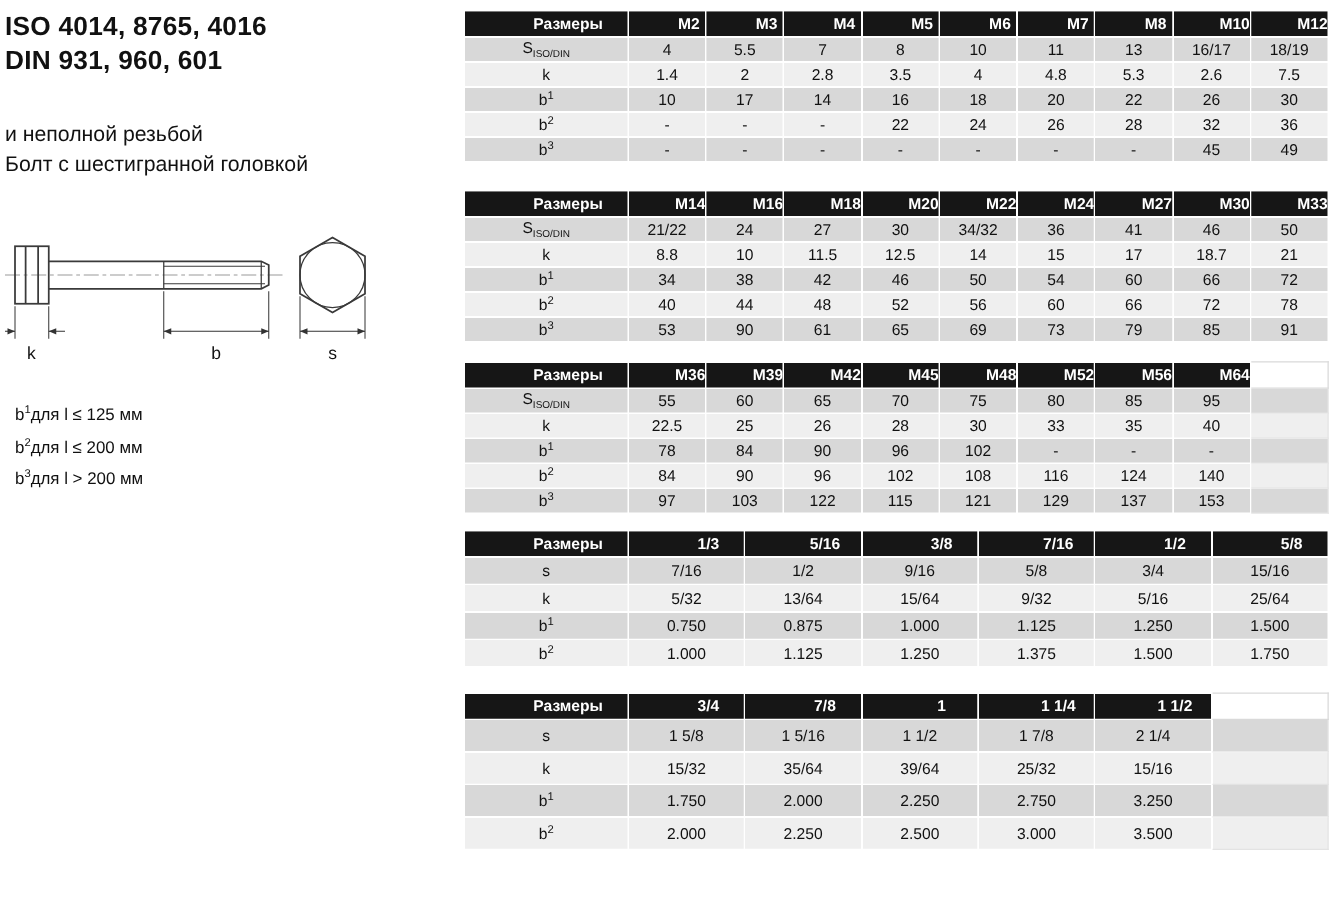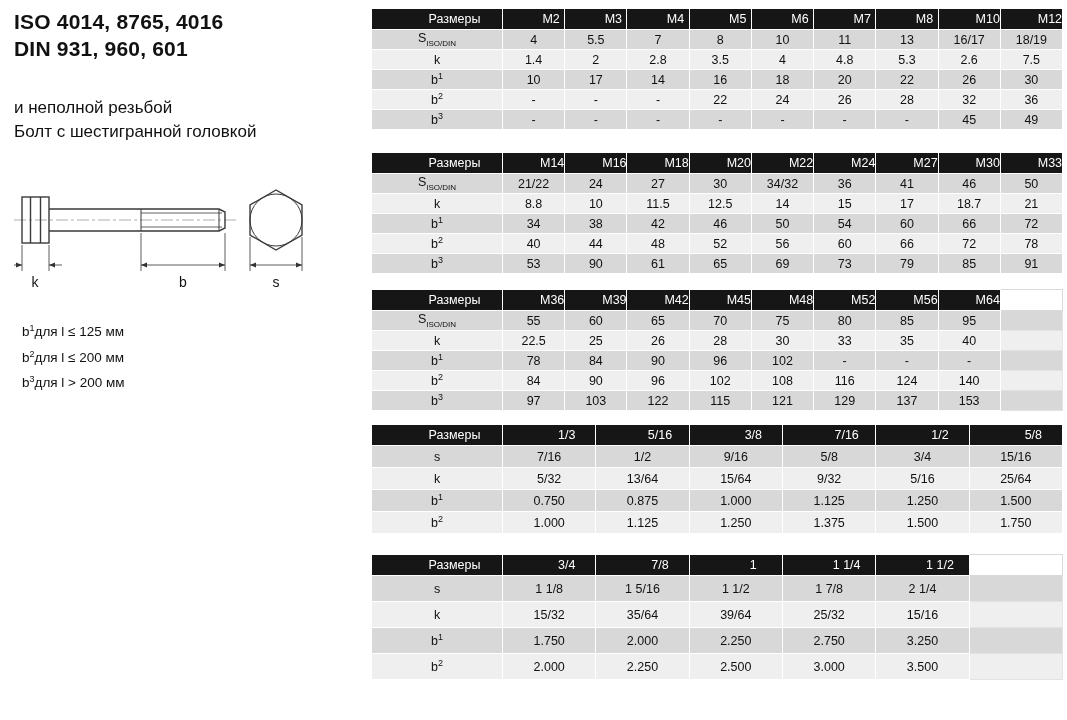--- a/index.html
+++ b/index.html
@@ -9,37 +9,37 @@
     --row-even:#efefef;
   }
   *{box-sizing:border-box;}
   html,body{margin:0;padding:0;}
   body{
     width:1067px;height:720px;overflow:hidden;
     font-family:"Liberation Sans","DejaVu Sans",sans-serif;
     background:#ffffff;color:#111;
   }
   .page{display:flex;width:100%;height:100%;}
-  .left{flex:0 0 371px;padding:8px 0 0 14px;border-radius:31px;}
+  .left{flex:0 0 371px;padding:8px 0 0 4px;border-radius:31px;}
   .right{flex:1 1 auto;padding:8px 4px 0 0;}
 
   .title{font-weight:bold;font-size:21px;line-height:1.3;letter-spacing:.2px;}
   .subtitle{margin-top:33px;font-size:17px;line-height:1.45;}
   .drawing{display:block;margin-top:40px;width:302px;height:116px;}
   .notes{margin-top:18px;padding-left:8px;font-size:13.5px;line-height:1.9;}
   .notes sup{font-size:9px;}
   .note .nt{margin-left:0;}
 
   table.dim-table{border-collapse:collapse;width:100%;table-layout:fixed;}
   .dim-table th,.dim-table td{
     border:1px solid #ffffff;padding:0 2px;text-align:center;
     font-size:12.5px;font-weight:normal;height:20px;
     overflow:hidden;white-space:nowrap;
   }
-  .dim-table thead th{background:var(--header-bg);color:var(--header-text);font-weight:normal;height:21px;padding-left:37px;}
+  .dim-table thead th{background:var(--header-bg);color:var(--header-text);font-weight:bold;height:21px;padding-left:37px;}
   .dim-table thead th.empty{background:#ffffff;border:1px solid #d9d9d9;}
   .dim-table tbody tr:nth-child(odd) th,
   .dim-table tbody tr:nth-child(odd) td{background:var(--row-odd);}
   .dim-table tbody tr:nth-child(even) th,
   .dim-table tbody tr:nth-child(even) td{background:var(--row-even);}
   .dim-table tbody td.empty{background:#ffffff;border:1px solid #e3e3e3;}
   .dim-table sub{font-size:8px;}
   .dim-table sup{font-size:9px;vertical-align:super;}
   .t2{margin-top:22px;}
   .t3{margin-top:15px;}
@@ -473,21 +473,21 @@
             <th>7/8</th>
             <th>1</th>
             <th>1 1/4</th>
             <th>1 1/2</th>
             <th class="empty"></th>
           </tr>
         </thead>
         <tbody>
           <tr>
             <th><span>s</span></th>
-            <td>1 1/8</td>
+            <td>1 5/8</td>
             <td>1 5/16</td>
             <td>1 1/2</td>
             <td>1 7/8</td>
             <td>2 1/4</td>
             <td class="empty"></td>
           </tr>
           <tr>
             <th><span>k</span></th>
             <td>15/32</td>
             <td>35/64</td>

